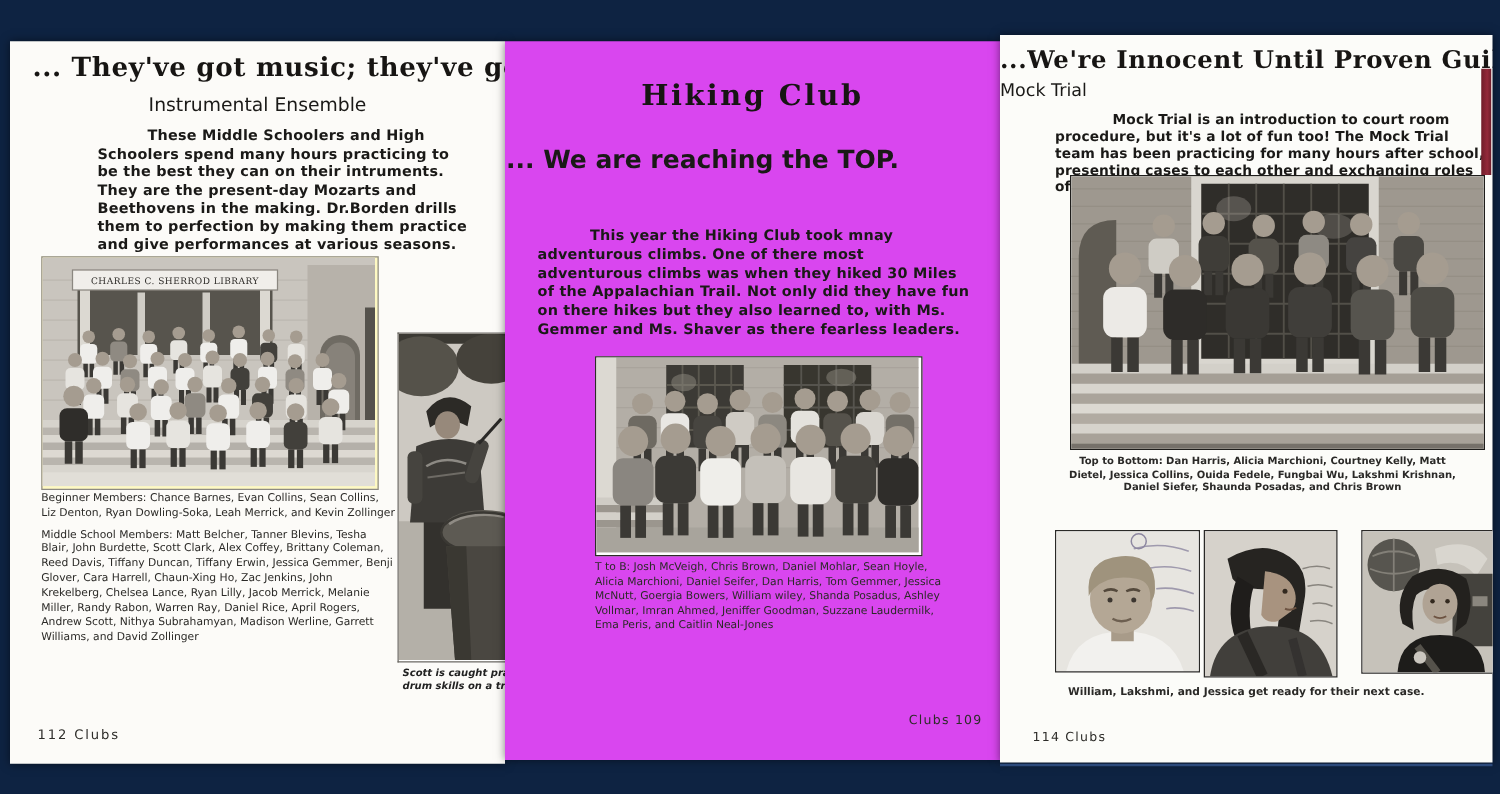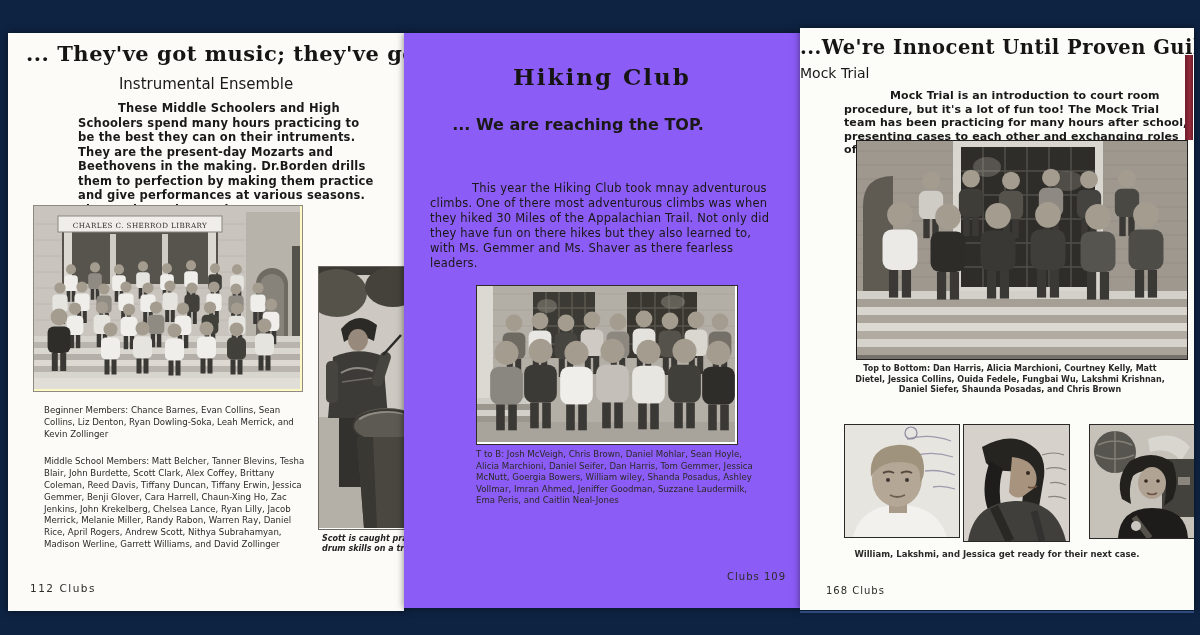--- a/index.html
+++ b/index.html
@@ -4,44 +4,44 @@
 <style>
   html,body{margin:0;padding:0;}
   body{
     width:1200px;height:635px;position:relative;overflow:hidden;
     background:#0e2342;
     font-family:"DejaVu Sans", sans-serif;
     color:#1a1917;
   }
   .page{position:absolute;background:#fcfbf8;overflow:hidden;box-shadow:0 0 7px rgba(0,0,0,.5);}
   #page-left{left:8px;top:33px;width:396px;height:578px;}
-  #page-mid{left:404px;top:33px;width:396px;height:575px;background:#8b5cf6;}
+  #page-mid{left:404px;top:33px;width:396px;height:575px;background:#d946ef;}
   #page-right{left:800px;top:28px;width:394px;height:582px;background:#fcfcf9;}
 
   .deco-title{
     font-family:"DejaVu Serif", serif;font-weight:700;color:#171513;
     letter-spacing:.5px;
   }
   .hand{font-family:"DejaVu Sans", sans-serif;}
 
   
   .lp-title{position:absolute;left:18px;top:8px;width:378px;font-size:21px;white-space:nowrap;overflow:hidden;}
   .lp-sub{position:absolute;left:0;top:42px;width:396px;text-align:center;font-size:15px;}
   .lp-body{position:absolute;left:70px;top:68px;width:300px;font-size:11.5px;font-weight:700;line-height:14.5px;letter-spacing:.2px;text-indent:40px;}
   .lp-photo1{position:absolute;left:25px;top:172px;width:268px;height:185px;border:1px solid #8d8a84;background:#fef9c3;}
   .lp-photo2{position:absolute;left:310px;top:233px;width:86px;height:262px;overflow:hidden;border:1px solid #6b6862;border-right:none;background:#fff;}
   .lp-members{position:absolute;left:20px;top:356px;width:294px;font-size:8.6px;line-height:11.8px;color:#2b2a27;}
-  .lp-members p{margin:16px;}
+  .lp-members p{margin:5px;}
   .lp-scott-cap{position:absolute;left:314px;top:501px;width:82px;font-size:8px;font-style:italic;font-weight:700;line-height:10px;white-space:nowrap;overflow:hidden;color:#222;}
   .lp-footer{position:absolute;left:22px;top:549px;font-size:10.5px;letter-spacing:1.5px;color:#2d2c29;}
 
   
   .mp-title{position:absolute;left:0;top:30px;width:396px;text-align:center;font-size:23px;letter-spacing:2px;}
-  .mp-sub{position:absolute;left:0;top:82px;width:316px;text-align:center;font-size:16px;font-weight:700;padding-left:16px;}
-  .mp-body{position:absolute;left:26px;top:148px;width:346px;font-size:11.5px;font-weight:400;line-height:15px;letter-spacing:.2px;text-indent:42px;}
+  .mp-sub{position:absolute;left:0;top:82px;width:316px;text-align:center;font-size:20px;font-weight:700;}
+  .mp-body{position:absolute;left:26px;top:148px;width:346px;font-size:11.5px;font-weight:700;line-height:15px;letter-spacing:.2px;text-indent:42px;}
   .mp-photo{position:absolute;left:72px;top:252px;width:260px;height:158px;border:1px solid #2e2c29;background:#fff;}
   .mp-caption{position:absolute;left:72px;top:416px;width:288px;font-size:8.6px;line-height:11.6px;color:#2b2a27;}
   .mp-footer{position:absolute;right:14px;top:538px;font-size:10px;letter-spacing:1px;color:#2d2c29;}
 
   
   .rp-title{position:absolute;left:0;top:8px;width:394px;text-align:center;font-size:19.5px;white-space:nowrap;overflow:hidden;}
   .rp-sub{position:absolute;left:0;top:37px;width:394px;text-align:left;font-size:14px;}
   .rp-body{position:absolute;left:44px;top:61px;width:344px;font-size:11px;font-weight:700;line-height:13.5px;letter-spacing:.1px;text-indent:46px;}
   .rp-photo{position:absolute;left:56px;top:112px;width:330px;height:218px;border:1px solid #1e1d1b;background:#fff;}
   .rp-gcap{position:absolute;left:52px;top:336px;width:316px;text-align:center;font-size:8px;font-weight:700;line-height:10.5px;color:#2a2927;}
@@ -309,17 +309,17 @@
       <circle cx="56" cy="56" r="1.8" fill="#33291f"></circle>
         <circle cx="68" cy="56" r="1.8" fill="#33291f"></circle>
       <path d="M57 68 q5 3 10 0" stroke="#6d5342" fill="none" stroke-width="1.5"></path>
       <path d="M28 113 q2 -30 34 -30 q34 0 36 30 z" fill="#1d1c1a"></path>
       <path d="M44 92 l16 21" stroke="#55524b" stroke-width="6"></path>
       <circle cx="46" cy="101" r="5" fill="#cac6bf"></circle>
     </svg>
   </div>
 
   <div class="rp-bcap hand">William, Lakshmi, and Jessica get ready for their next case.</div>
-  <div class="rp-footer hand">168 Clubs</div>
+  <div class="rp-footer hand">114 Clubs</div>
 </div>
 
 <div class="ribbon"></div>
 <div class="edge-line"></div>
 
 </body></html>

